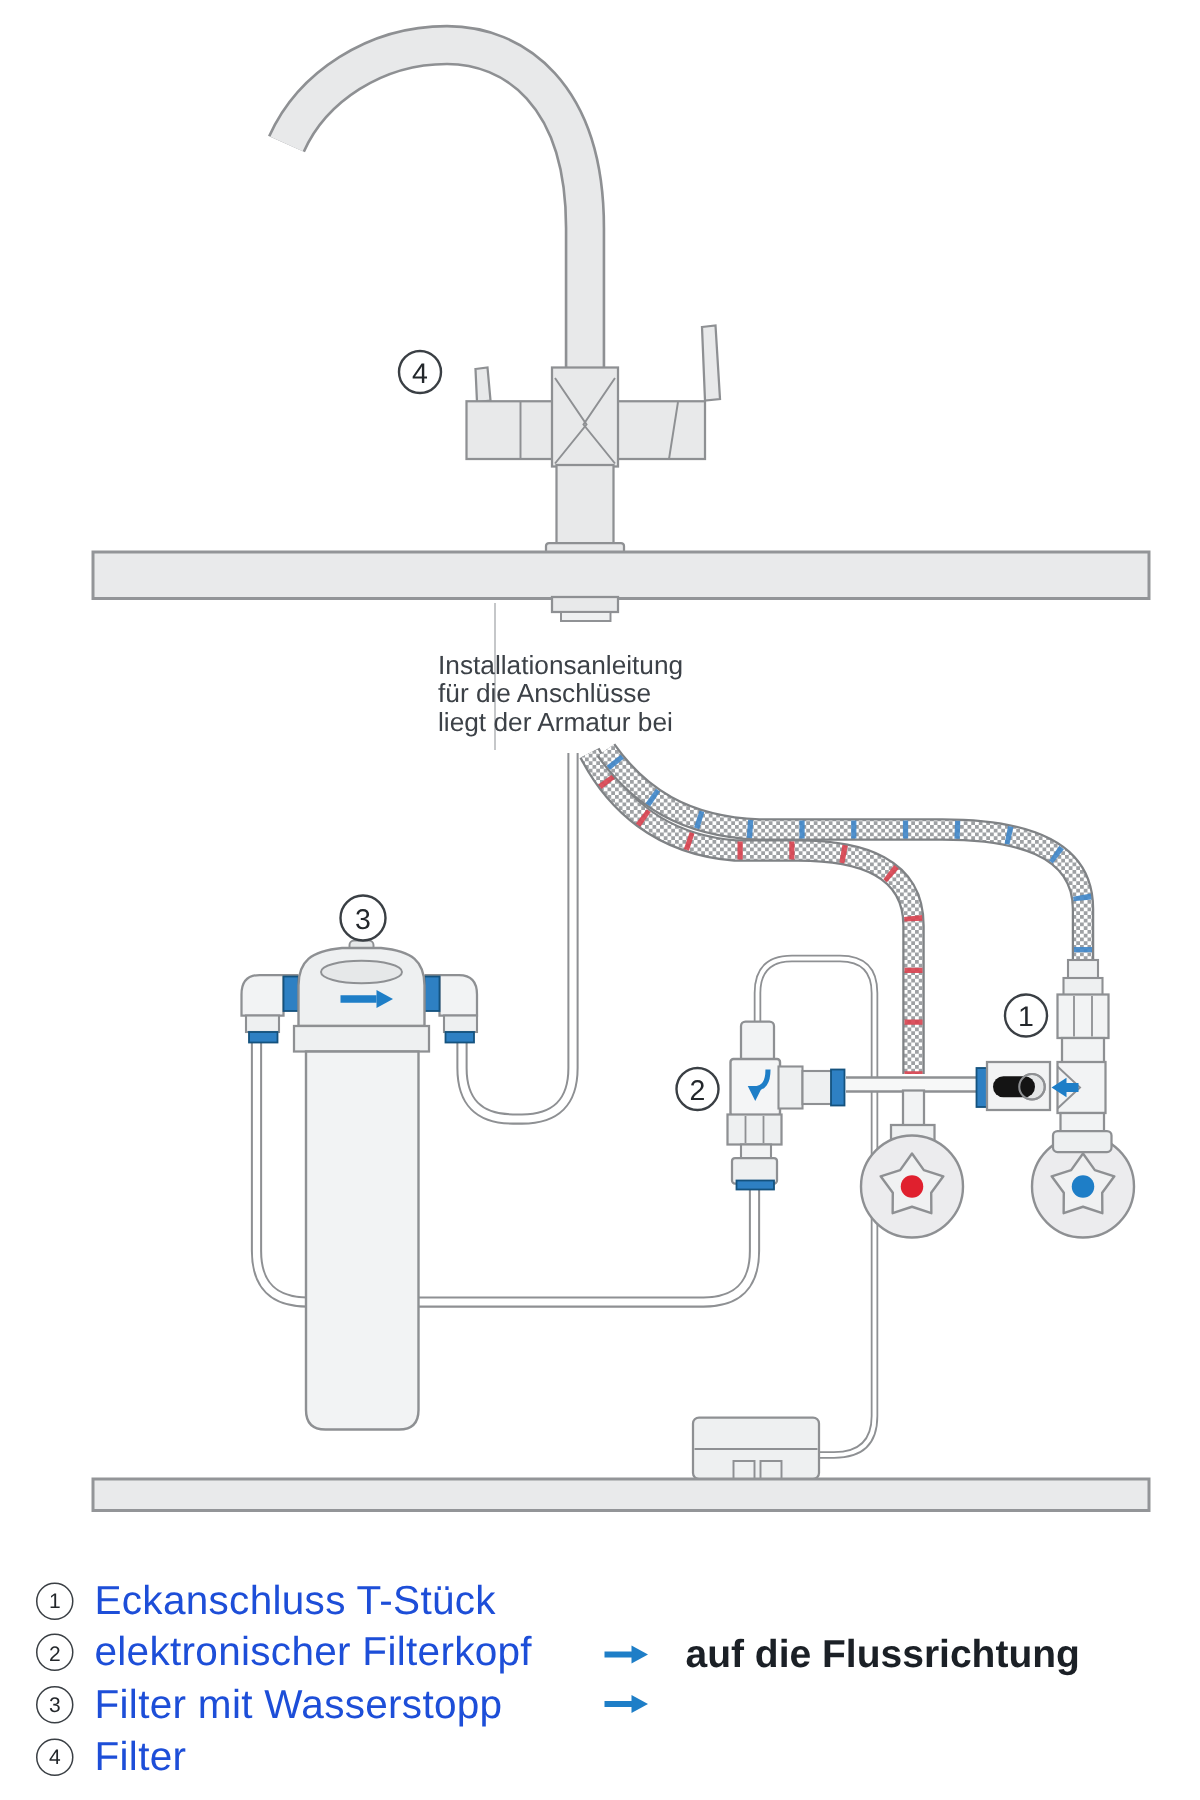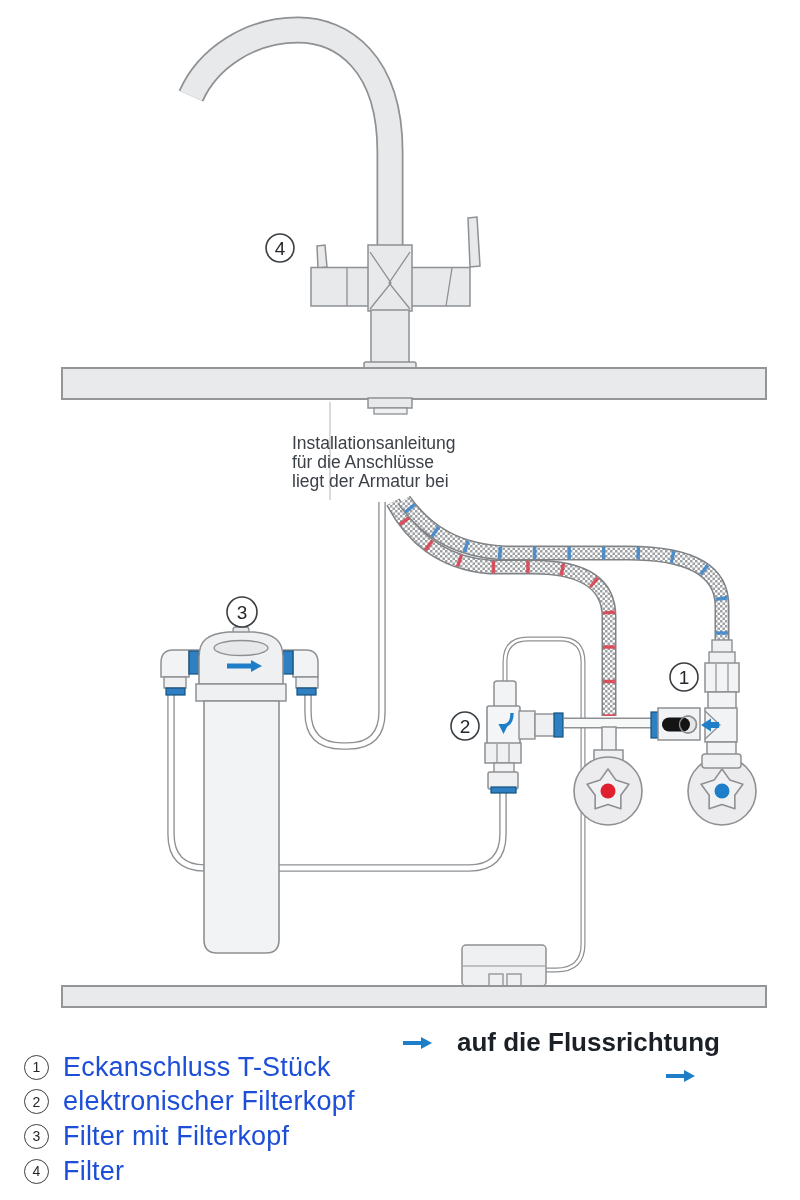--- a/index.html
+++ b/index.html
@@ -7,21 +7,21 @@
          font-family:"Liberation Sans", sans-serif;}
   .diagram-svg{position:absolute;left:0;top:0;}
   .note-text{font-family:"Liberation Sans", sans-serif;font-size:17.5px;fill:#3c4147;}
   .callout-num{font-family:"Liberation Sans", sans-serif;font-size:19px;fill:#23272b;}
   .legend{position:absolute;left:24px;top:1050px;display:flex;flex-direction:column;}
   .legend-row{display:flex;align-items:center;height:34.6px;}
   .legend-circle{width:25px;height:25px;border:1.8px solid #3a3f44;border-radius:50%;
       display:flex;align-items:center;justify-content:center;font-size:14px;color:#23272b;
       box-sizing:border-box;flex:0 0 auto;}
   .legend-label{margin-left:14px;font-size:27px;color:#1d4ed8;letter-spacing:0.2px;white-space:nowrap;}
-  .flow-note{position:absolute;left:401px;top:1026px;display:flex;flex-direction:column;align-items:flex-end;}
+  .flow-note{position:absolute;left:401px;top:1086px;display:flex;flex-direction:column;}
   .flow-row{display:flex;align-items:center;height:33px;}
   .flow-arrow{flex:0 0 auto;margin-right:24px;}
   .flow-text{font-size:26px;font-weight:bold;color:#1b2026;white-space:nowrap;}
 </style>
 </head>
 <body>
 
 <div class="stage">
 
 <svg class="diagram-svg" width="800" height="1045" viewBox="0 0 800 1045">
@@ -226,21 +226,21 @@
   <div class="legend-row">
     <div class="legend-circle">1</div>
     <div class="legend-label">Eckanschluss T-Stück</div>
   </div>
   <div class="legend-row">
     <div class="legend-circle">2</div>
     <div class="legend-label">elektronischer Filterkopf</div>
   </div>
   <div class="legend-row">
     <div class="legend-circle">3</div>
-    <div class="legend-label">Filter mit Filterkopf</div>
+    <div class="legend-label">Filter mit Wasserstopp</div>
   </div>
   <div class="legend-row">
     <div class="legend-circle">4</div>
     <div class="legend-label">Filter</div>
   </div>
 </div>
 
 <div class="flow-note">
   <div class="flow-row">
     <svg class="flow-arrow" width="32" height="14">

